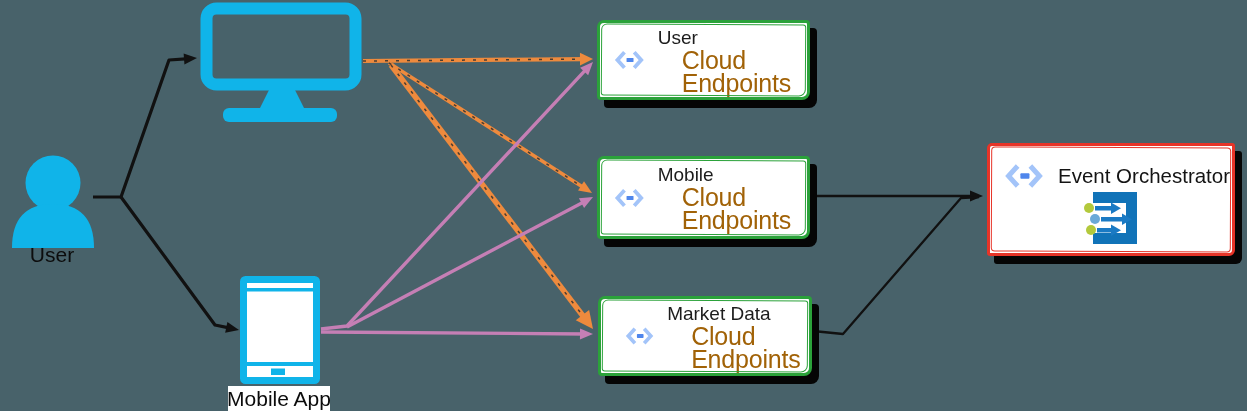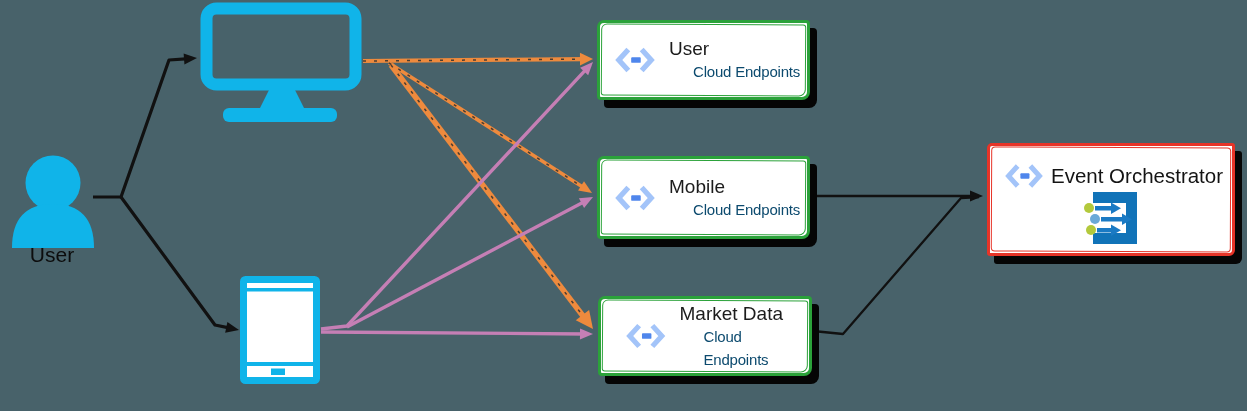--- a/index.html
+++ b/index.html
@@ -13,31 +13,31 @@
     position:absolute;background:#ffffff;border:3px solid #2ba23a;
     border-radius:7px 4px 8px 4px;box-shadow:7px 8px 0 0 #050505;
     display:flex;align-items:center;box-sizing:border-box;padding-left:14px;gap:13px;
   }
   .ep-box::after{
     content:"";position:absolute;inset:1px;border:1px solid #2ba23a;
     border-radius:6px 3px 7px 3px;transform:rotate(.35deg);pointer-events:none;
   }
   .ep-text{display:flex;flex-direction:column;justify-content:center;line-height:23px;}
   .ep-title{color:#1c1c1c;font-size:19px;}
-  .ep-sub{color:#0c4a6e;font-size:15px;letter-spacing:-0.2px;margin-left:24px;}
+  .ep-sub{color:#a16207;font-size:25px;letter-spacing:-0.2px;margin-left:24px;}
   
   .orch-box{
     position:absolute;background:#ffffff;border:3.5px solid #e73428;
     border-radius:5px 3px 6px 3px;box-shadow:7px 8px 0 0 #050505;box-sizing:border-box;
   }
   .orch-box::after{
     content:"";position:absolute;inset:1px;border:1px solid #e73428;
     border-radius:4px;transform:rotate(.25deg);pointer-events:none;
   }
-  .orch-row{display:flex;align-items:center;gap:7px;margin:15px 0 0 14px;}
+  .orch-row{display:flex;align-items:center;gap:14px;margin:15px 0 0 14px;}
   .orch-title{color:#141414;font-size:20.5px;white-space:nowrap;}
   .orch-flow{display:flex;justify-content:center;margin-top:1px;}
   .mobile-label-box{
     position:absolute;background:#ffffff;display:flex;align-items:center;justify-content:center;
   }
 </style>
 </head>
 <body>
 
 <div id="stage" style="width: 1247px; height: 411px; background: rgb(72, 98, 106);">
@@ -78,20 +78,23 @@
     <polygon points="72,88 96,88 107,110 61,110" fill="#10b4e9"></polygon>
     <rect x="25" y="108" width="114" height="14" rx="6" fill="#10b4e9"></rect>
   </svg>
 
   <svg class="abs" style="left:240px;top:276px;" width="82" height="110">
     <rect x="3.5" y="3.5" width="73" height="101" rx="2" fill="#ffffff" stroke="#10b4e9" stroke-width="7"></rect>
     <rect x="7" y="12" width="66" height="3.5" fill="#10b4e9"></rect>
     <rect x="7" y="86" width="66" height="4" fill="#10b4e9"></rect>
     <rect x="31" y="92.5" width="14" height="6.5" fill="#10b4e9"></rect>
   </svg>
+  <div class="mobile-label-box" style="left:228px;top:386px;width:102px;height:25px;">
+    <span class="node-label">Mobile App</span>
+  </div>
 
   <div class="ep-box" style="left:597px;top:20px;width:213px;height:80px;">
     <svg width="42" height="30" viewBox="0 0 44 30">
       <path d="M15,4 L5,15 L15,26" stroke="#a3c4f9" stroke-width="5.5" fill="none"></path>
       <rect x="18" y="12" width="10" height="6" rx="1" fill="#4f86ec"></rect>
       <path d="M29,4 L39,15 L29,26" stroke="#a3c4f9" stroke-width="5.5" fill="none"></path>
     </svg>
     <div class="ep-text">
       <span class="ep-title">User</span>
       <span class="ep-sub">Cloud Endpoints</span>

